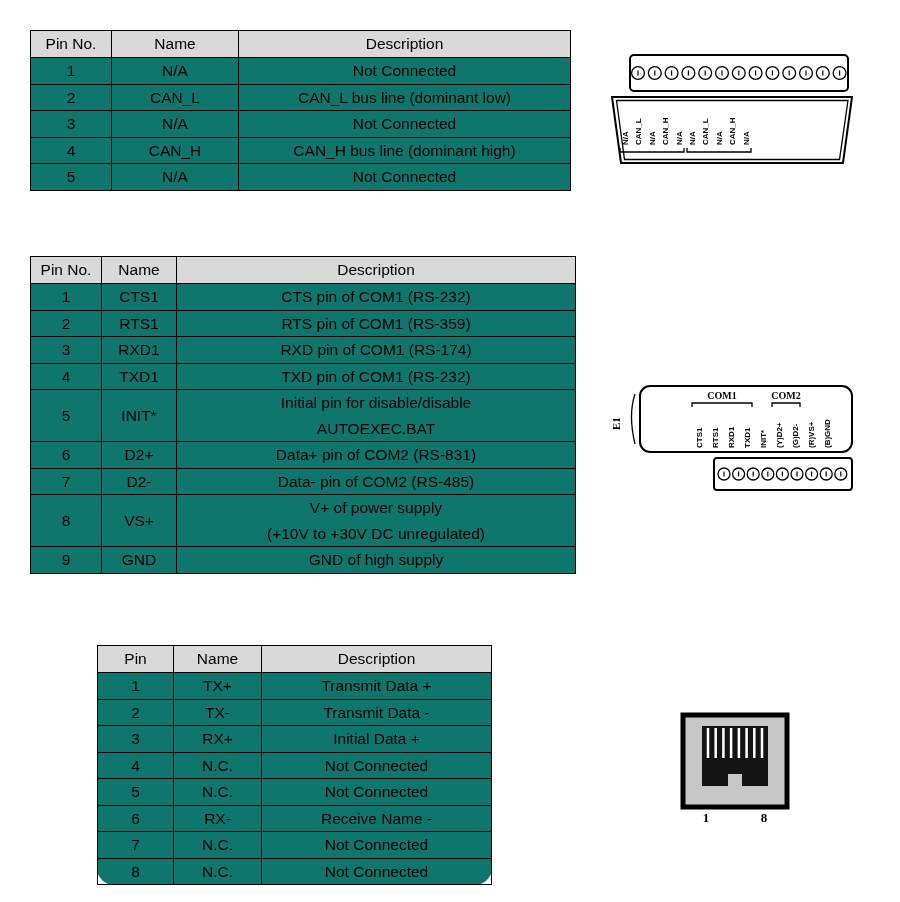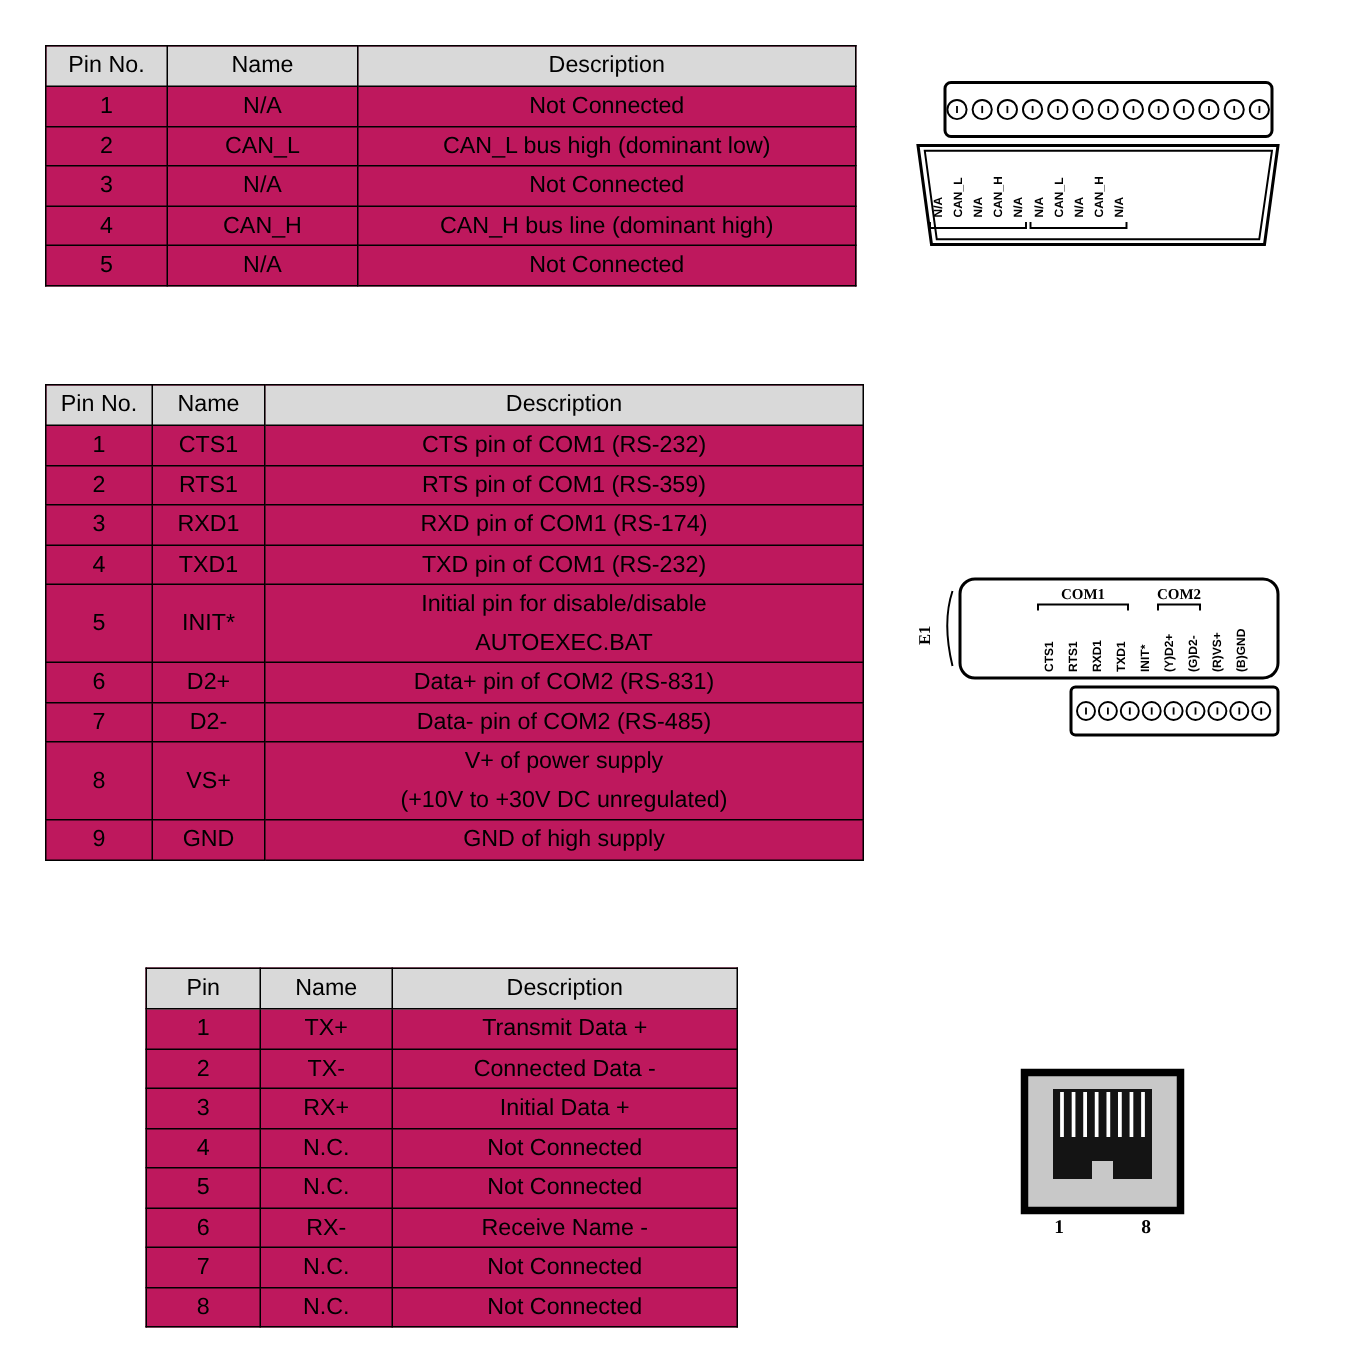--- a/index.html
+++ b/index.html
@@ -8,21 +8,21 @@
     width: 900px; height: 902px;
     position: relative;
     background: #ffffff;
     font-family: "Liberation Sans", sans-serif;
     overflow: hidden;
   }
   table.tbl {
     position: absolute;
     border-collapse: collapse;
     table-layout: fixed;
-    background: #be185d;
+    background: #0f766e;
   }
   .tbl th, .tbl td {
     border: 1px solid #000000;
     text-align: center;
     vertical-align: middle;
     padding: 0 3px;
     font-size: 15.5px;
     line-height: 25.5px;
     white-space: pre-line;
     color: #000000;
@@ -63,21 +63,21 @@
     </thead>
     <tbody>
       <tr>
         <td>1</td>
         <td>N/A</td>
         <td>Not Connected</td>
       </tr>
       <tr>
         <td>2</td>
         <td>CAN_L</td>
-        <td>CAN_L bus high (dominant low)</td>
+        <td>CAN_L bus line (dominant low)</td>
       </tr>
       <tr>
         <td>3</td>
         <td>N/A</td>
         <td>Not Connected</td>
       </tr>
       <tr>
         <td>4</td>
         <td>CAN_H</td>
         <td>CAN_H bus line (dominant high)</td>
@@ -147,21 +147,21 @@
 (+10V to +30V DC unregulated)</td>
       </tr>
       <tr>
         <td>9</td>
         <td>GND</td>
         <td>GND of high supply</td>
       </tr>
     </tbody>
   </table>
 
-<table class="tbl" style="left:97px; top:645px; width:394px;">
+<table class="tbl" style="left:97px; top:645px; width:394px;border-radius:17px;">
   <colgroup>
       <col style="width:76px">
       <col style="width:88px">
       <col style="width:230px">
     </colgroup>
 <thead>
       <tr>
         <th>Pin</th>
         <th>Name</th>
         <th>Description</th>
@@ -169,21 +169,21 @@
     </thead>
     <tbody>
       <tr>
         <td>1</td>
         <td>TX+</td>
         <td>Transmit Data +</td>
       </tr>
       <tr>
         <td>2</td>
         <td>TX-</td>
-        <td>Connected Data -</td>
+        <td>Transmit Data -</td>
       </tr>
       <tr>
         <td>3</td>
         <td>RX+</td>
         <td>Initial Data +</td>
       </tr>
       <tr>
         <td>4</td>
         <td>N.C.</td>
         <td>Not Connected</td>

